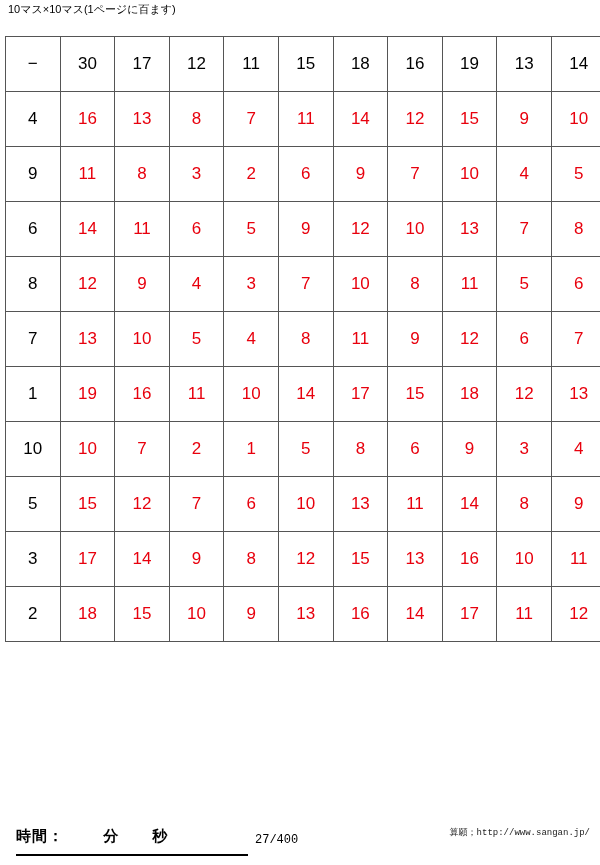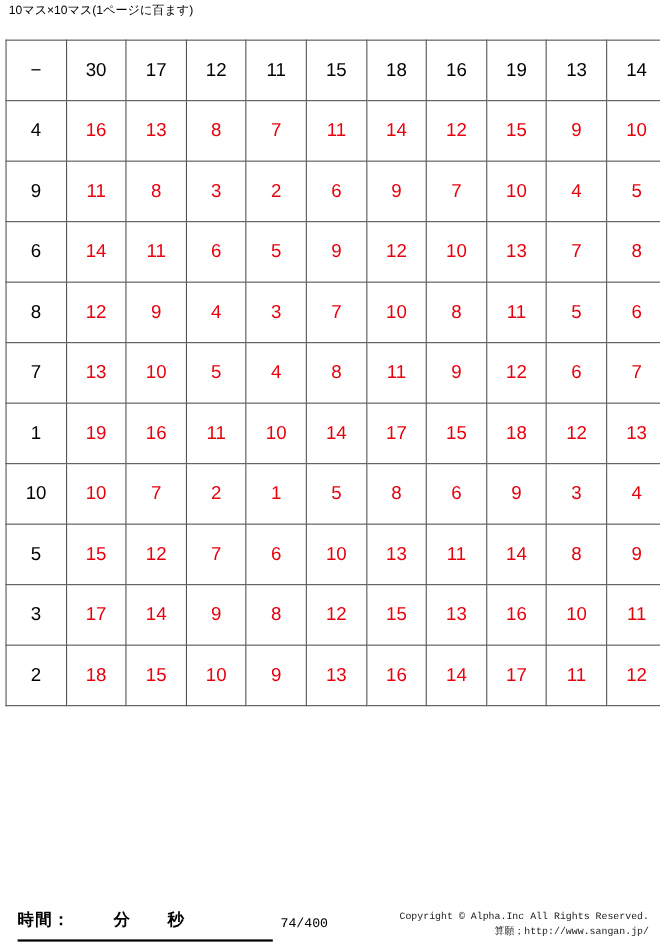--- a/index.html
+++ b/index.html
@@ -271,20 +271,19 @@
     </tbody>
   </table>
 
   <div class="footer">
     <div class="time-line">
       <span class="lbl">時間：</span>
       <span class="min">分</span>
       <span class="sec">秒</span>
     </div>
     <div class="time-rule"></div>
-    <div class="page-num">74/400</div>
+    <div class="page-num">27/400</div>
     <div class="copyright">
-      <div>Copyright © Alpha.Inc All Rights Reserved.</div>
       <div>算願；http://www.sangan.jp/</div>
     </div>
   </div>
 
 </div>
 
 </body></html>

